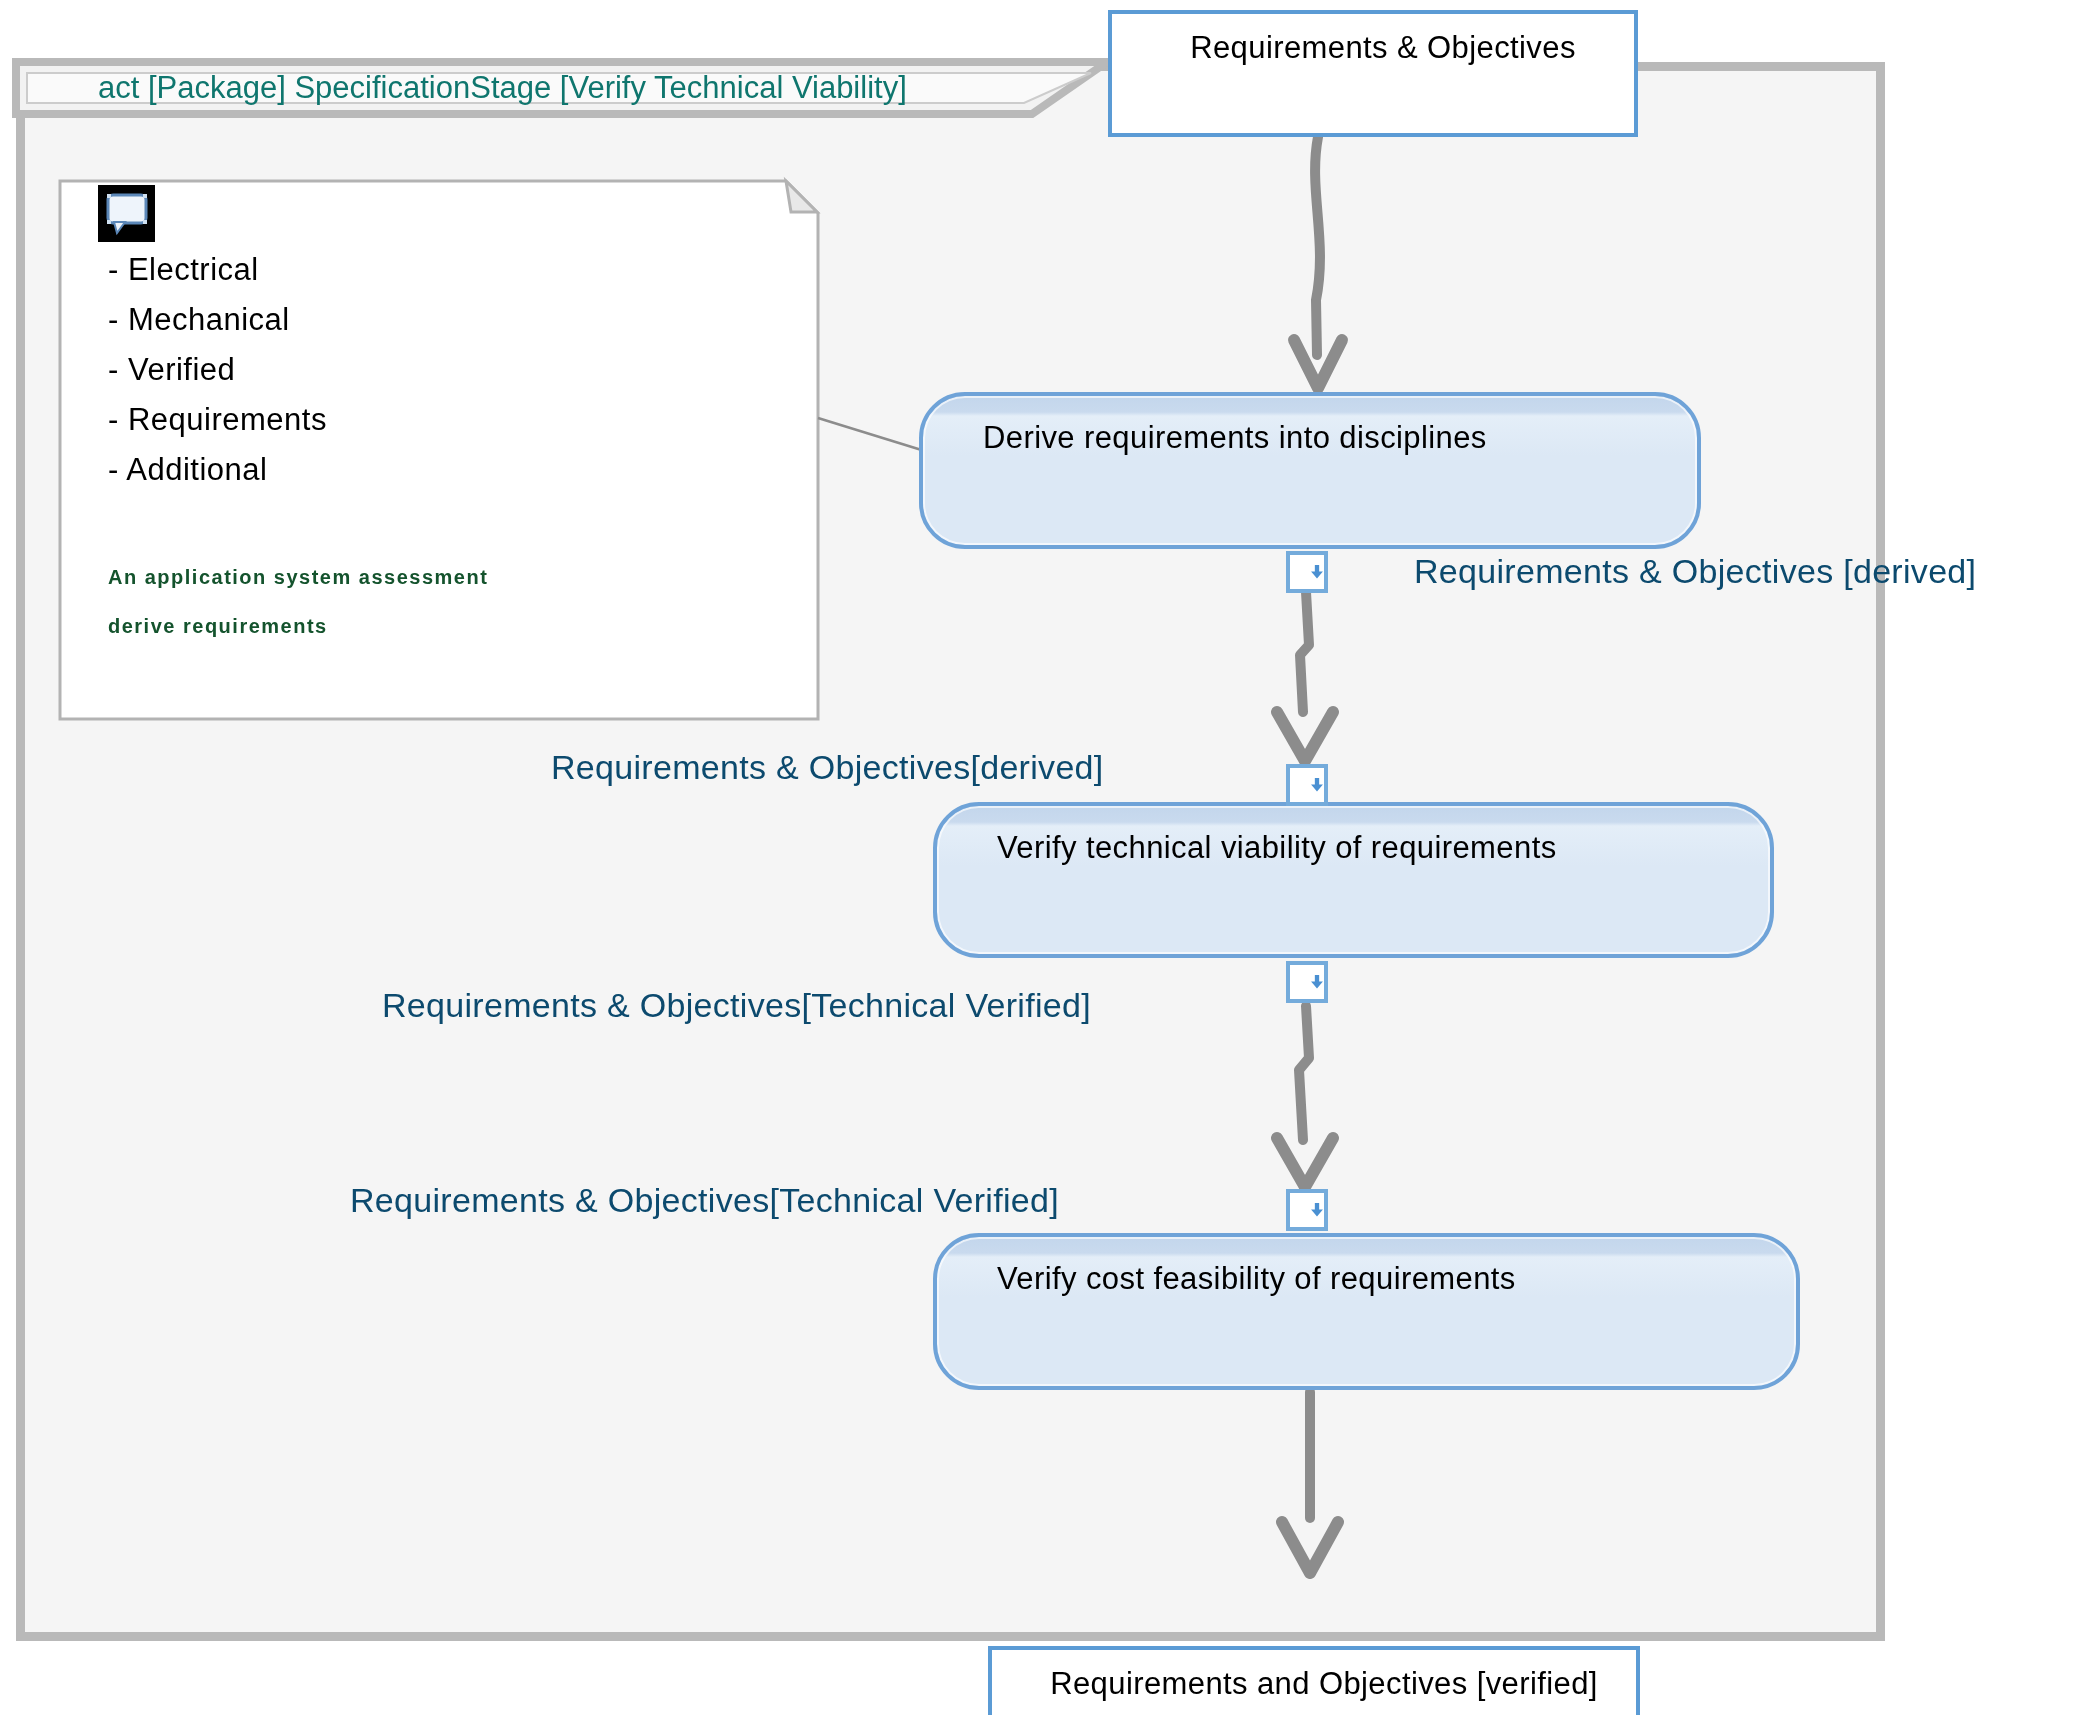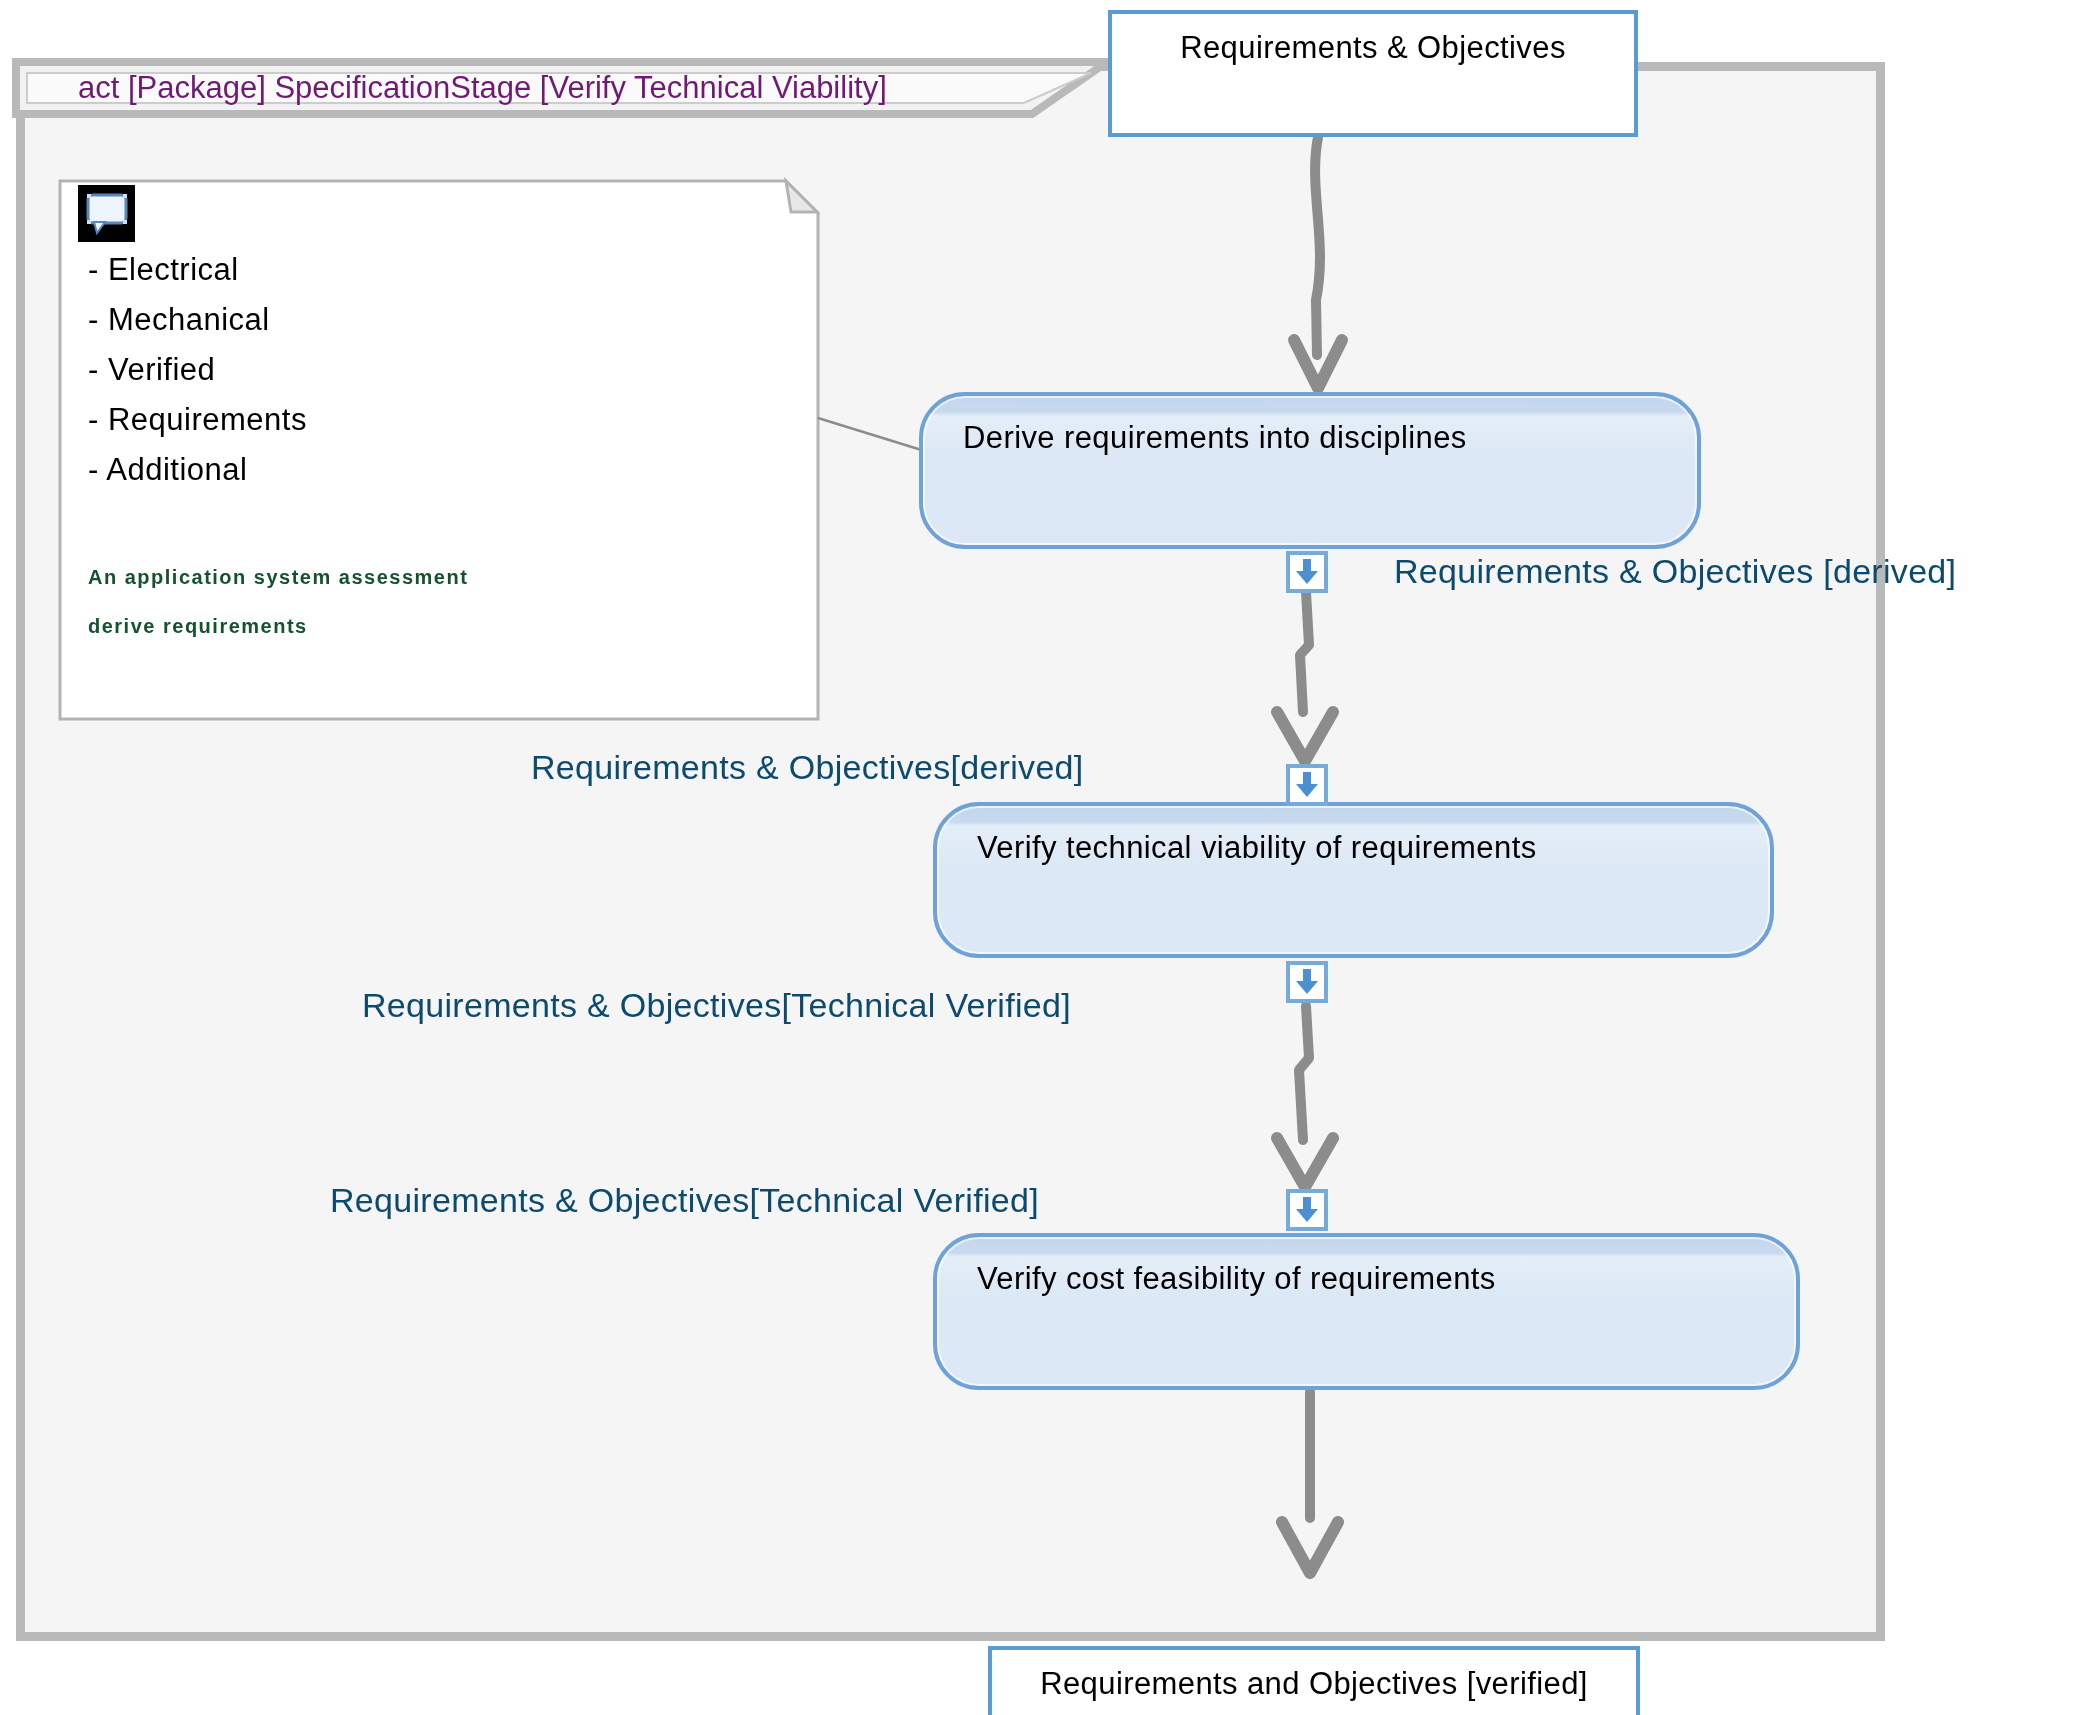--- a/index.html
+++ b/index.html
@@ -1,27 +1,27 @@
 <!DOCTYPE html>
 <html><head>
 <meta charset="utf-8">
 <style>
   html,body{margin:0;padding:0;background:#ffffff;}
   .canvas{
     position:relative;width:2092px;height:1715px;
     font-family:"Liberation Sans",sans-serif;
     overflow:hidden;background:#ffffff;
   }
-  .abs{position:absolute;}
+  .abs{position:absolute;padding-left:20px;}
   svg.layer{position:absolute;left:0;top:0;}
 
   
   .frame-title{
     left:78px;top:70px;width:1000px;
-    font-size:31px;color:#701a75;white-space:nowrap;
+    font-size:31px;color:#0f766e;white-space:nowrap;
   }
 
   
   .object-node{
     box-sizing:border-box;background:#ffffff;border:4px solid #5b9bd5;
     font-size:31px;color:#000;text-align:center;letter-spacing:0.4px;
   }
   .object-node .obj-label{margin-top:16px;}
   .object-source{left:1108px;top:10px;width:530px;height:127px;}
   .object-target{left:988px;top:1646px;width:652px;height:108px;}

